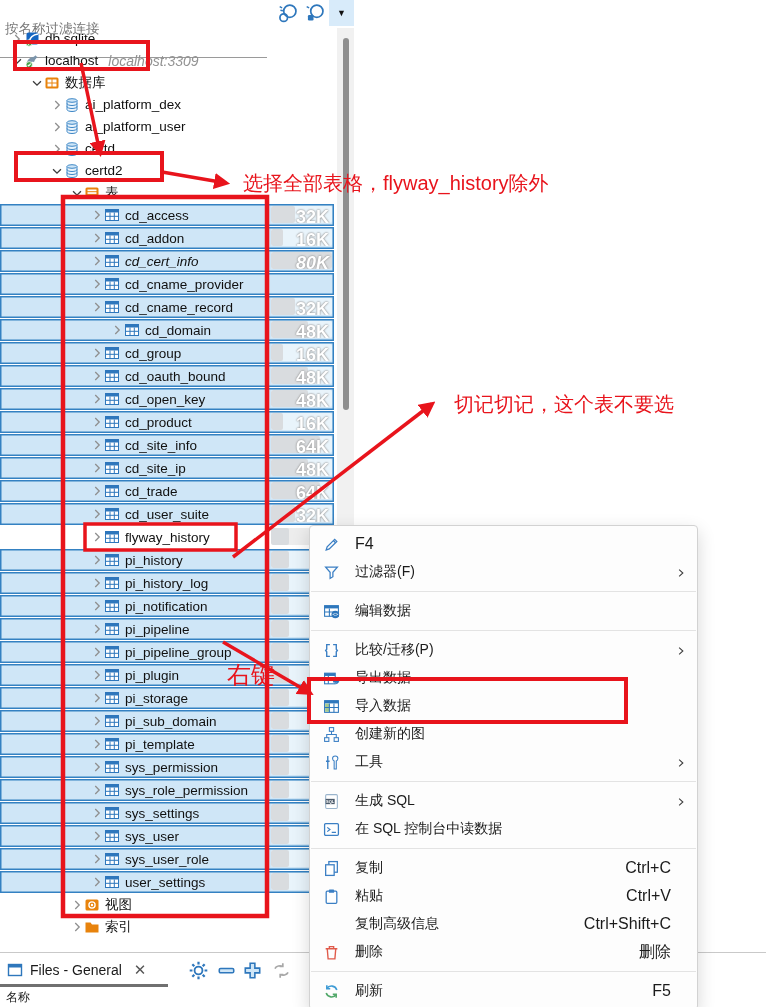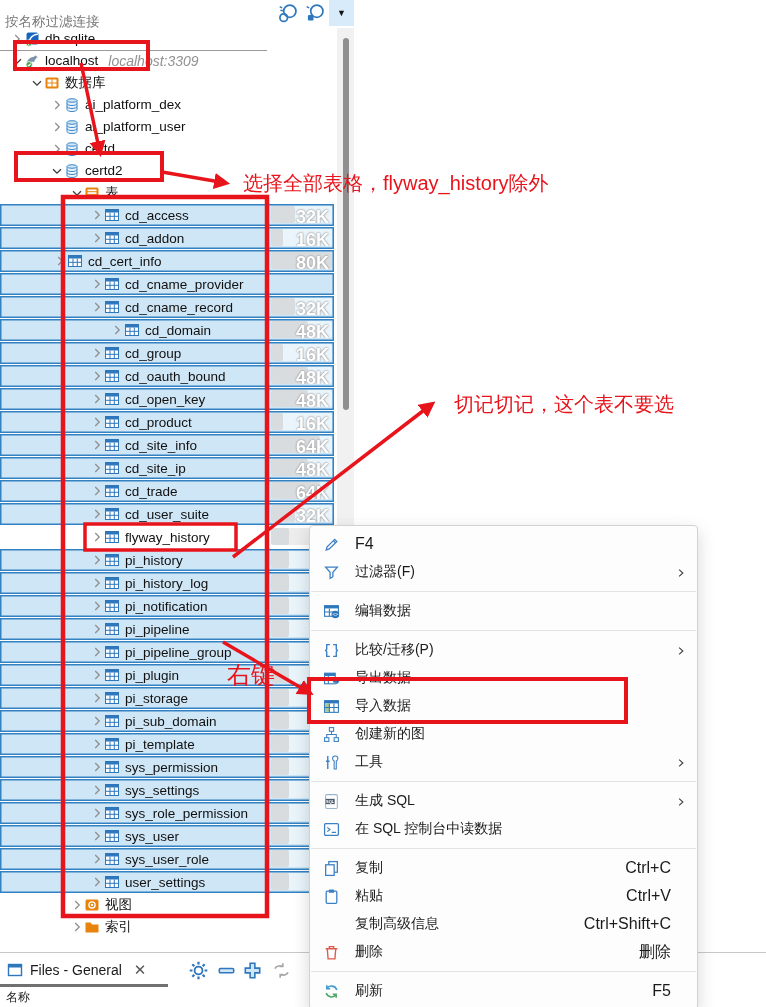--- a/index.html
+++ b/index.html
@@ -1,21 +1,21 @@
 <!DOCTYPE html>
 <html><head>
 <meta charset="utf-8">
 <style>
   html,body{margin:0;padding:0;background:#fff;}
   .screen{position:relative;width:766px;height:1007px;overflow:hidden;background:#fff;
           font-family:"Liberation Sans",sans-serif;-webkit-font-smoothing:antialiased;}
   
   .tree-panel{position:absolute;left:0;top:0;width:354px;height:952px;background:#fff;}
   .filter-row{position:absolute;left:0;top:0;width:354px;height:26px;}
-  .filter-input{position:absolute;left:0;top:9px;width:262px;height:24px;border:none;
+  .filter-input{position:absolute;left:0;top:16px;width:262px;height:24px;border:none;
     border-bottom:1px solid #9a9a9a;outline:none;font-family:"Liberation Sans",sans-serif;
     font-size:13.5px;color:#4d7c0f;padding:0 0 17px 5px;background:#fff;}
   .filter-input::placeholder{color:#777;opacity:1;}
   .tb-icon{position:absolute;top:2px;width:22px;height:22px;}
   .tb-icon svg{width:100%;height:100%;}
   .dd-btn{position:absolute;left:329px;top:0;width:25px;height:26px;background:#d8ebfa;
     text-align:center;line-height:26px;font-size:9px;color:#111;cursor:default;}
   #tree{position:absolute;left:0;top:28px;width:354px;height:924px;overflow:hidden;}
   .trow{position:relative;display:flex;align-items:center;height:21px;margin-bottom:1px;
     width:334px;box-sizing:border-box;white-space:nowrap;}
@@ -203,21 +203,21 @@
               <rect x="1.5" y="2.5" width="13" height="11" fill="#fff" stroke="#2e77bc"></rect>
               <rect x="1.5" y="2.5" width="13" height="3" fill="#2e77bc"></rect>
               <path d="M6 5.5 v8 M10.3 5.5 v8 M1.5 9.3 h13" stroke="#2e77bc" fill="none"></path>
             </svg></span>
           <span class="nlabel">cd_addon</span>
           <span class="bar">
             <span class="fill" style="width: 12px; display: block;"></span>
             <span class="sz">16K</span>
           </span>
         </div>
-        <div class="trow tbl sel" style="padding-left: 53px;">
+        <div class="trow tbl sel" style="padding-left: 90px; font-style: italic;">
           <span class="chev"><svg viewBox="0 0 16 16">
               <path d="M6 3.5 L10.5 8 L6 12.5" fill="none" stroke="#8f8f8f" stroke-width="1.5"></path>
             </svg></span>
           <span class="nicon"><svg viewBox="0 0 16 16">
               <rect x="1.5" y="2.5" width="13" height="11" fill="#fff" stroke="#2e77bc"></rect>
               <rect x="1.5" y="2.5" width="13" height="3" fill="#2e77bc"></rect>
               <path d="M6 5.5 v8 M10.3 5.5 v8 M1.5 9.3 h13" stroke="#2e77bc" fill="none"></path>
             </svg></span>
           <span class="nlabel">cd_cert_info</span>
           <span class="bar">
@@ -542,35 +542,35 @@
         </div>
         <div class="trow tbl sel" style="padding-left: 90px;">
           <span class="chev"><svg viewBox="0 0 16 16">
               <path d="M6 3.5 L10.5 8 L6 12.5" fill="none" stroke="#8f8f8f" stroke-width="1.5"></path>
             </svg></span>
           <span class="nicon"><svg viewBox="0 0 16 16">
               <rect x="1.5" y="2.5" width="13" height="11" fill="#fff" stroke="#2e77bc"></rect>
               <rect x="1.5" y="2.5" width="13" height="3" fill="#2e77bc"></rect>
               <path d="M6 5.5 v8 M10.3 5.5 v8 M1.5 9.3 h13" stroke="#2e77bc" fill="none"></path>
             </svg></span>
+          <span class="nlabel">sys_role_permission</span>
+          <span class="bar">
+            <span class="fill" style="width: 18px; display: block;"></span>
+          </span>
+        </div>
+        <div class="trow tbl sel" style="padding-left: 90px;">
+          <span class="chev"><svg viewBox="0 0 16 16">
+              <path d="M6 3.5 L10.5 8 L6 12.5" fill="none" stroke="#8f8f8f" stroke-width="1.5"></path>
+            </svg></span>
+          <span class="nicon"><svg viewBox="0 0 16 16">
+              <rect x="1.5" y="2.5" width="13" height="11" fill="#fff" stroke="#2e77bc"></rect>
+              <rect x="1.5" y="2.5" width="13" height="3" fill="#2e77bc"></rect>
+              <path d="M6 5.5 v8 M10.3 5.5 v8 M1.5 9.3 h13" stroke="#2e77bc" fill="none"></path>
+            </svg></span>
           <span class="nlabel">sys_settings</span>
-          <span class="bar">
-            <span class="fill" style="width: 18px; display: block;"></span>
-          </span>
-        </div>
-        <div class="trow tbl sel" style="padding-left: 90px;">
-          <span class="chev"><svg viewBox="0 0 16 16">
-              <path d="M6 3.5 L10.5 8 L6 12.5" fill="none" stroke="#8f8f8f" stroke-width="1.5"></path>
-            </svg></span>
-          <span class="nicon"><svg viewBox="0 0 16 16">
-              <rect x="1.5" y="2.5" width="13" height="11" fill="#fff" stroke="#2e77bc"></rect>
-              <rect x="1.5" y="2.5" width="13" height="3" fill="#2e77bc"></rect>
-              <path d="M6 5.5 v8 M10.3 5.5 v8 M1.5 9.3 h13" stroke="#2e77bc" fill="none"></path>
-            </svg></span>
-          <span class="nlabel">sys_role_permission</span>
           <span class="bar">
             <span class="fill" style="width: 18px; display: block;"></span>
           </span>
         </div>
         <div class="trow tbl sel" style="padding-left: 90px;">
           <span class="chev"><svg viewBox="0 0 16 16">
               <path d="M6 3.5 L10.5 8 L6 12.5" fill="none" stroke="#8f8f8f" stroke-width="1.5"></path>
             </svg></span>
           <span class="nicon"><svg viewBox="0 0 16 16">
               <rect x="1.5" y="2.5" width="13" height="11" fill="#fff" stroke="#2e77bc"></rect>

